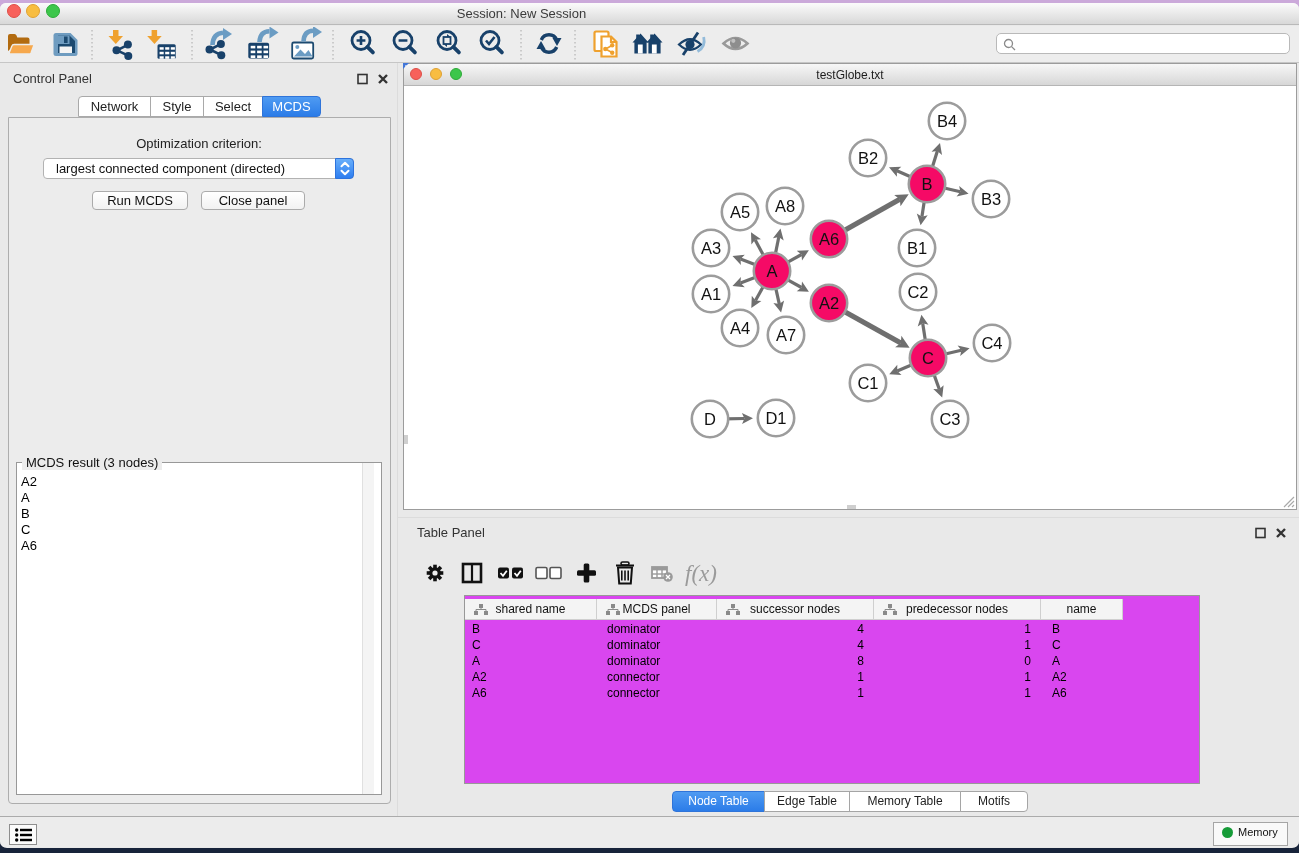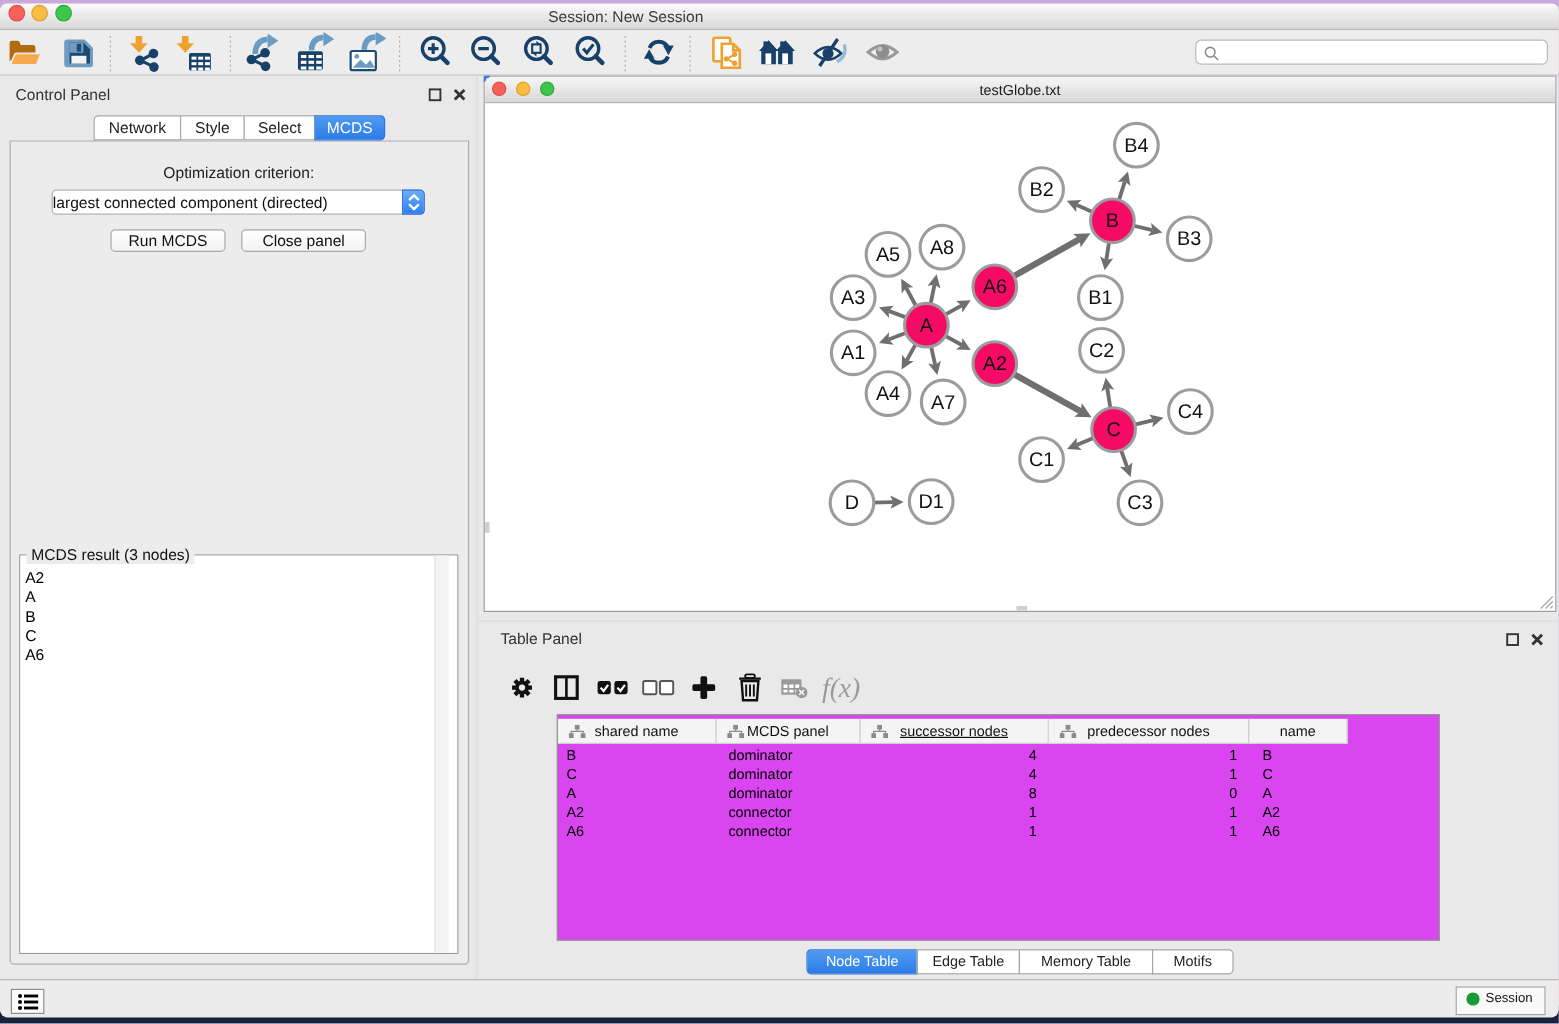--- a/index.html
+++ b/index.html
@@ -12,21 +12,21 @@
 .tl { border-radius:50%; width:14px; height:14px; top:1px; }
 #titletext { width:1043px; text-align:center; top:3px; font-size:13px; color:#3b3b3b; }
 #toolbar { left:0; top:23px; width:1299px; height:37px; background:#ededed; border-bottom:1px solid #c6c6c6; }
 #searchbox { left:996px; top:30px; width:294px; height:21px; background:#fff; border:1px solid #b9b9b9; border-radius:5px; }
 
 #cp-title { left:13px; top:68px; font-size:13px; color:#333; }
 #cp-box { left:8px; top:114px; width:383px; height:687px; border:1px solid #adadad; background:#ececec; border-radius:0 0 4px 4px; }
 .tab { top:93px; height:21px; border:1px solid #a9a9a9; background:#fff; font-size:13px; color:#222; text-align:center; line-height:19px; }
 .tabsel { background:linear-gradient(#4f9bf2,#2b7ce8); color:#fff; border-color:#2f74d9; }
 #opt-label { left:9px; top:133px; width:380px; text-align:center; font-size:13px; color:#222; }
-#combo { left:43px; top:155px; width:311px; height:21px; background:#fff; border:1px solid #b2b2b2; border-radius:4px; font-size:13px; color:#111; line-height:19px; }
+#combo { left:43px; top:155px; width:311px; height:21px; background:#fff; border:1px solid #b2b2b2; border-radius:4px; font-size:13px; color:#111; line-height:19px; padding-left:12px; }
 #combo-btn { left:335px; top:155px; width:19px; height:21px; border-radius:0 4px 4px 0; background:linear-gradient(#68aefa,#2e7ef0); border:1px solid #2d73dd; }
 .btn { top:188px; height:19px; background:linear-gradient(#ffffff,#f2f2f2); border:1px solid #ababab; border-radius:4px; font-size:13px; color:#111; text-align:center; line-height:17px; }
 #grp { left:16px; top:459px; width:366px; height:333px; border:1px solid #989898; }
 #grp-label { left:22px; top:452px; background:#ececec; padding:0 4px; font-size:13px; color:#111; }
 #grp-list { left:17px; top:460px; width:364px; height:331px; background:#fff; font-size:13px; color:#000; }
 #grp-scroll { left:345px; top:0; width:12px; height:331px; background:#f4f4f4; border-left:1px solid #e0e0e0; position:absolute; }
 
 #statusline { left:0; top:813px; width:1299px; height:1px; background:#ababab; }
 #statusbar { left:0; top:814px; width:1299px; height:30px; background:#ececec; }
 #listbtn { left:9px; top:821px; width:28px; height:21px; background:#fbfbfb; border:1px solid #8e8e8e; }
@@ -187,21 +187,21 @@
   <svg class="abs" style="left:15px;top:825px;" width="17" height="14" viewBox="0 0 17 14">
       <circle cx="1.7" cy="2" r="1.7" fill="#000"></circle>
       <circle cx="1.7" cy="7" r="1.7" fill="#000"></circle>
       <circle cx="1.7" cy="12" r="1.7" fill="#000"></circle>
       <rect x="5" y="0.8" width="12" height="2.4" fill="#000"></rect>
       <rect x="5" y="5.8" width="12" height="2.4" fill="#000"></rect>
       <rect x="5" y="10.8" width="12" height="2.4" fill="#000"></rect>
     </svg>
   <div id="membtn" class="abs"></div>
   <div class="abs" style="left:1222px;top:824px;width:11px;height:11px;border-radius:50%;background:#169b38;"></div>
-  <div class="abs" style="left:1238px;top:823px;font-size:11px;color:#111;">Session</div>
+  <div class="abs" style="left:1238px;top:823px;font-size:11px;color:#111;">Memory</div>
 
   <div class="abs" style="left:397px;top:60px;width:1px;height:753px;background:#dcdcdc;"></div>
   <div class="abs" style="left:398px;top:514px;width:901px;height:1px;background:#dcdcdc;"></div>
 
   <div id="gwin" class="abs">
     <svg class="abs" style="left:-1px;top:-1px;z-index:5;" width="6" height="6" viewBox="0 0 6 6">
         <path d="M0 0 h6 l-2.2 2.2 h-1.6 v1.6 l-2.2 2.2 z" fill="#4377d8"></path>
       </svg>
     <div id="gtitle"></div>
     <div class="tl2" style="left:6px;background:#f7615b;border:1px solid #dd4f47;"></div>
@@ -356,21 +356,21 @@
         <rect x="10" y="7" width="4" height="4" fill="#8a8a8a"></rect>
         <path d="M7 4 v2 M2 7 v-1.5 h10 V7" stroke="#8a8a8a" fill="none" stroke-width="1"></path>
       </svg>
     <svg class="abs" style="left:418px;top:8px;z-index:3;" width="14" height="12" viewBox="0 0 14 12">
         <rect x="5" y="0" width="4" height="4" fill="#8a8a8a"></rect>
         <rect x="0" y="7" width="4" height="4" fill="#8a8a8a"></rect>
         <rect x="10" y="7" width="4" height="4" fill="#8a8a8a"></rect>
         <path d="M7 4 v2 M2 7 v-1.5 h10 V7" stroke="#8a8a8a" fill="none" stroke-width="1"></path>
       </svg>
     <div class="th" style="left:132px;width:120px;">MCDS panel</div>
-    <div class="th" style="left:252px;width:157px;text-decoration:underline;">successor nodes</div>
+    <div class="th" style="left:252px;width:157px;">successor nodes</div>
     <div class="th" style="left:409px;width:167px;">predecessor nodes</div>
     <div class="th" style="left:576px;width:82px;border-right:1px solid #cfcfcf;">name</div>
     <div class="td" style="left:7px;top:25px;">B</div>
       <div class="td" style="left:142px;top:25px;">dominator</div>
       <div class="td" style="left:340px;top:25px;width:59px;text-align:right;">4</div>
       <div class="td" style="left:500px;top:25px;width:66px;text-align:right;">1</div>
       <div class="td" style="left:587px;top:25px;">B</div>
     <div class="td" style="left:7px;top:41px;">C</div>
       <div class="td" style="left:142px;top:41px;">dominator</div>
       <div class="td" style="left:340px;top:41px;width:59px;text-align:right;">4</div>

